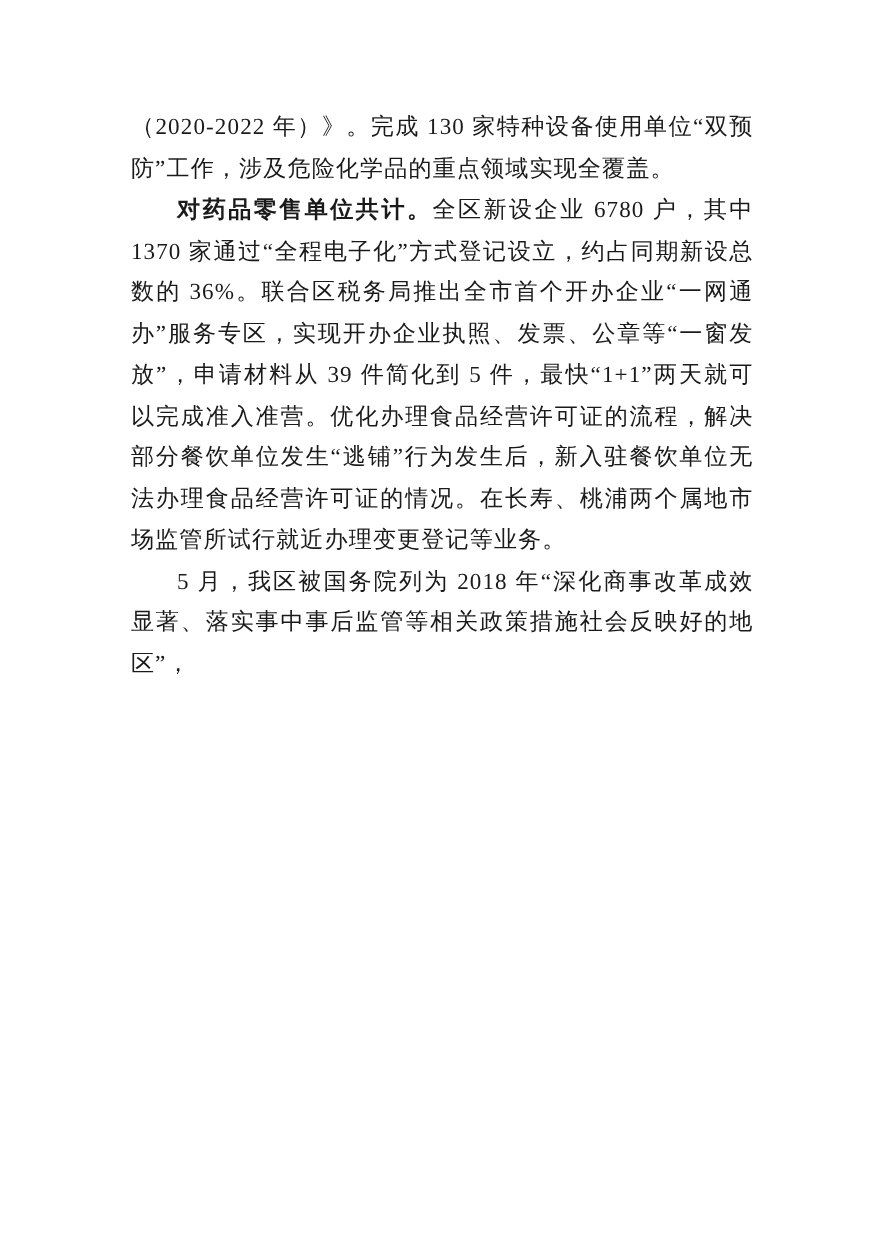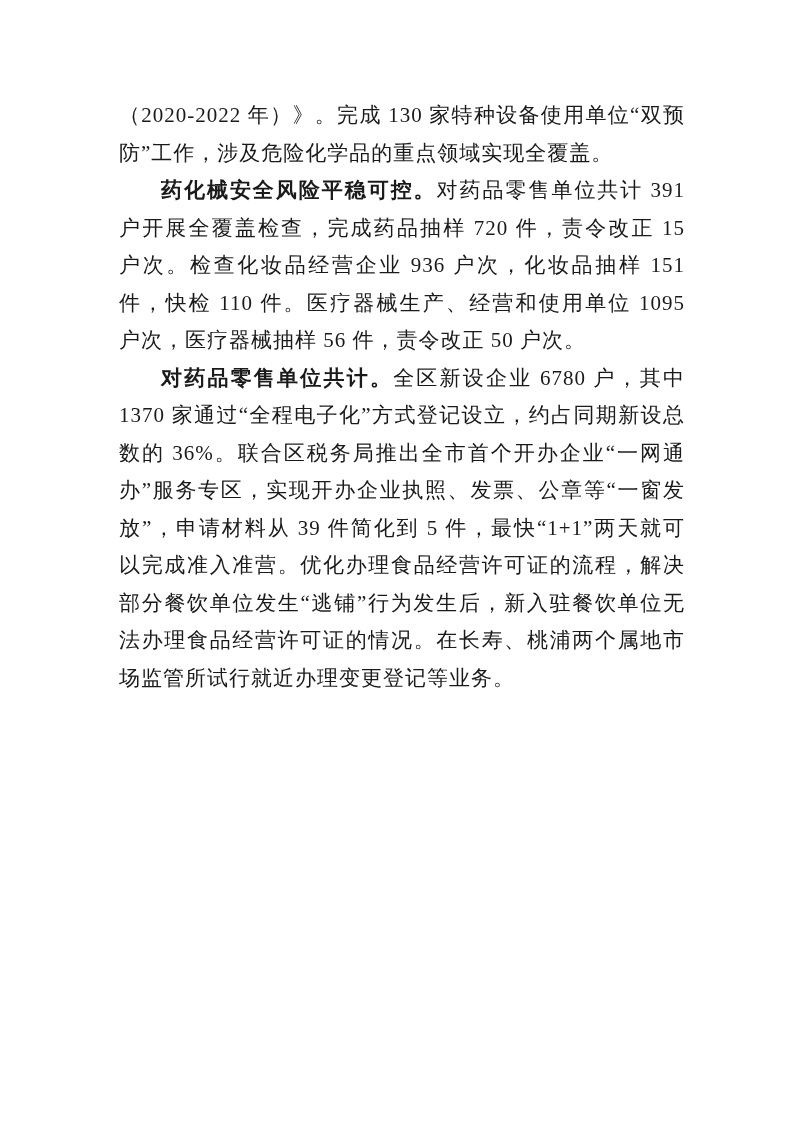--- a/index.html
+++ b/index.html
@@ -38,20 +38,20 @@
     font-weight: 700;
   }
 </style>
 </head>
 <body>
 
 <div class="page" style="background: rgb(255, 255, 255); color: rgb(26, 26, 26);">
 
   <p class="para no-indent"><b class="lead"></b><span>（2020-2022 年）》。完成 130 家特种设备使用单位“双预防”工作，涉及危险化学品的重点领域实现全覆盖。</span></p>
 
-  <p class="para"><b class="lead">药化械安全风险平稳可控。</b><span>对药品零售单位共计 391 户开展全覆盖检查，完成药品抽样 720 件，责令改正 15 户次。检查化妆品经营企业 936 户次，化妆品抽样 151 件，快检 110 件。医疗器械生产、经营和使用单位 1095 户次，医疗器械抽样 56 件，责令改正 50 户次。</span></p>
 
 
 
   <p class="para"><b class="lead">对药品零售单位共计。</b><span>全区新设企业 6780 户，其中 1370 家通过“全程电子化”方式登记设立，约占同期新设总数的 36%。联合区税务局推出全市首个开办企业“一网通办”服务专区，实现开办企业执照、发票、公章等“一窗发放”，申请材料从 39 件简化到 5 件，最快“1+1”两天就可以完成准入准营。优化办理食品经营许可证的流程，解决部分餐饮单位发生“逃铺”行为发生后，新入驻餐饮单位无法办理食品经营许可证的情况。在长寿、桃浦两个属地市场监管所试行就近办理变更登记等业务。</span></p>
 
+  <p class="para"><b class="lead"></b><span>5 月，我区被国务院列为 2018 年“深化商事改革成效显著、落实事中事后监管等相关政策措施社会反映好的地区”，</span></p>
 
 </div>
 
 </body></html>

